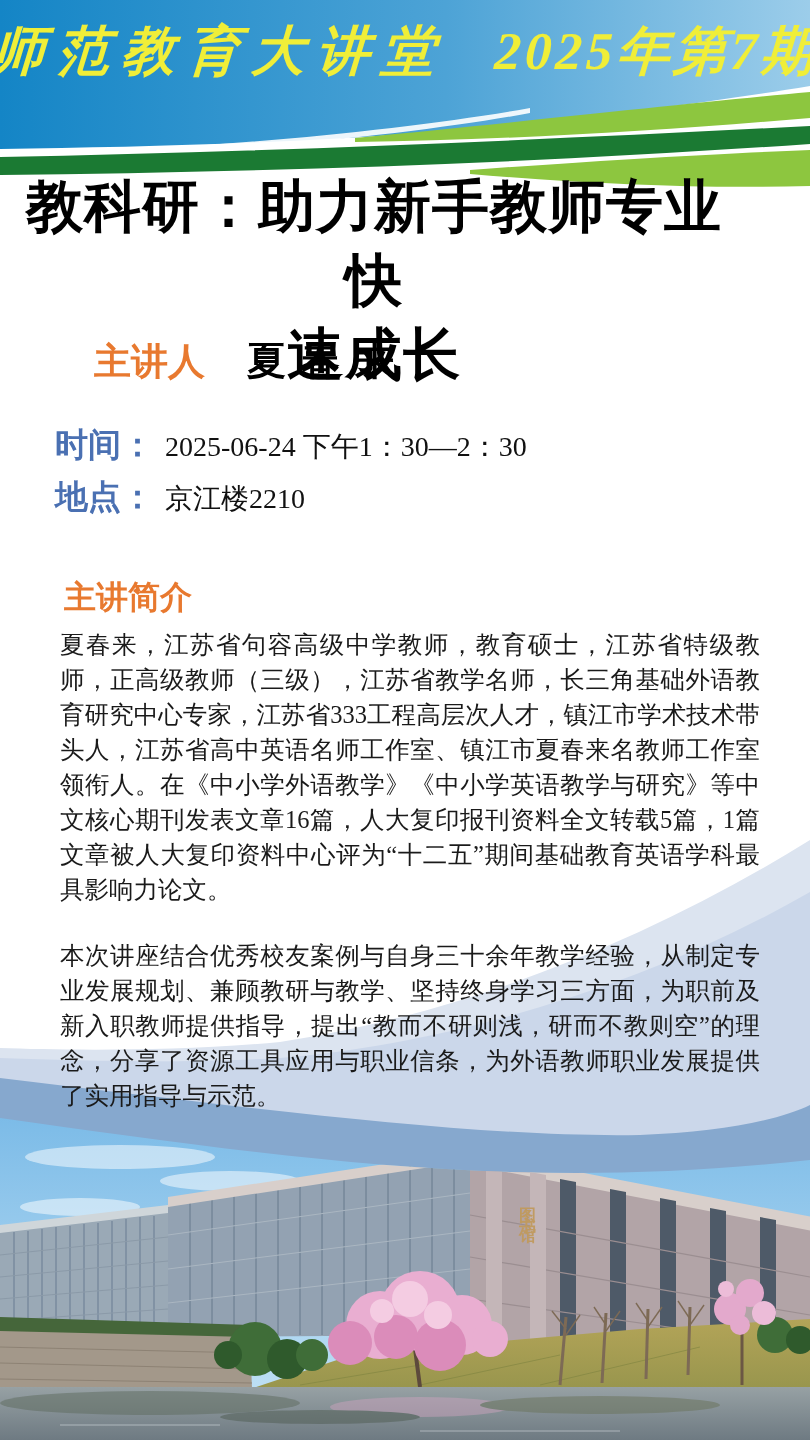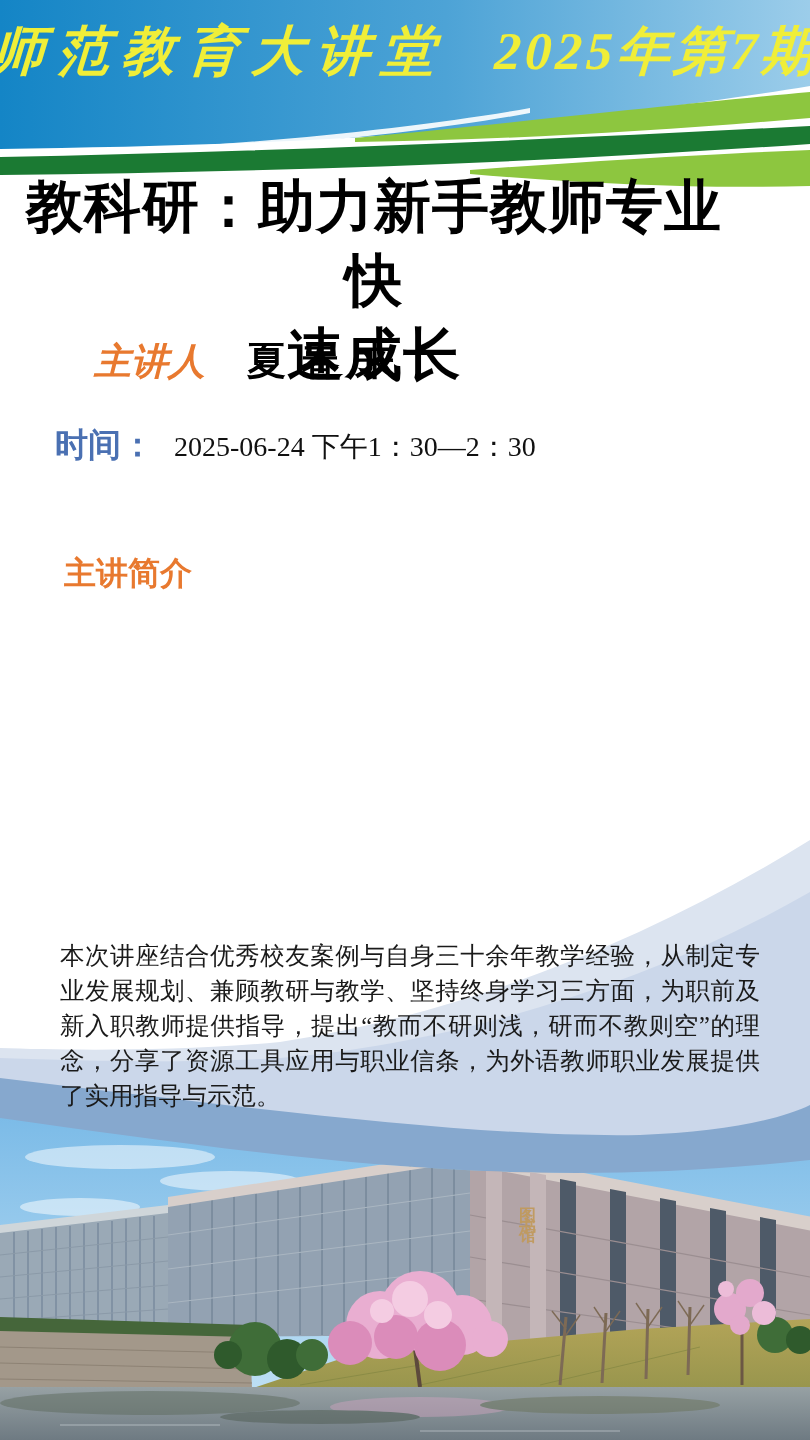--- a/index.html
+++ b/index.html
@@ -27,44 +27,43 @@
     position:absolute;top:170px;left:0;width:748px;z-index:5;
     text-align:center;color:#000;font-weight:900;
     font-size:57px;line-height:74px;letter-spacing:1px;
   }
 
   
   .speaker-row{position:absolute;top:334px;left:94px;z-index:5;display:flex;align-items:baseline;}
   .speaker-label{
     color:#e8792f;font-weight:bold;font-size:37px;
     font-family:"Liberation Sans","DejaVu Sans",sans-serif;
-    font-style:italic;
   }
   .speaker-name{
     color:#000;font-weight:bold;font-size:39px;letter-spacing:15px;margin-left:42px;
   }
 
   
   .info-list{position:absolute;top:426px;left:55px;z-index:5;}
   .info-row{line-height:39px;margin-bottom:8px;white-space:nowrap;}
   .info-label{color:#4a70b2;font-weight:bold;font-size:33px;}
-  .info-value{color:#111;font-size:28px;margin-left:16px;}
+  .info-value{color:#111;font-size:28px;margin-left:7px;}
 
   
   .section-heading{
     position:absolute;left:64px;z-index:5;
     color:#e8792f;font-weight:bold;font-size:32px;
     font-family:"Liberation Sans","DejaVu Sans",sans-serif;
   }
   .section-body{
     position:absolute;left:60px;width:700px;z-index:5;
     color:#1a1a1a;font-size:24.5px;line-height:35px;
     text-align:justify;text-justify:inter-ideograph;
   }
-  .heading-speaker{top:552px;}
+  .heading-speaker{top:576px;}
   .body-speaker{top:627px;}
   .heading-content{top:891px;}
   .body-content{top:938px;}
 
   
   .bottom-waves{position:absolute;top:820px;left:0;z-index:2;}
   .campus-photo{position:absolute;top:1085px;left:0;z-index:3;}
   .building-sign{
     position:absolute;top:1194px;left:516px;z-index:4;
     writing-mode:vertical-rl;color:#c09a5e;font-weight:bold;
@@ -104,23 +103,28 @@
   <div class="speaker-row">
     <span class="speaker-label">主讲人</span>
     <span class="speaker-name">夏春来</span>
   </div>
 
   <div class="info-list">
     <div class="info-row">
       <span class="info-label">时间：</span>
       <span class="info-value">2025-06-24  下午1：30—2：30</span>
     </div>
+    <div class="info-row">
+      <span class="info-label">地点：</span>
+      <span class="info-value">京江楼2210</span>
+    </div>
   </div>
 
   <div class="section-heading heading-speaker">主讲简介</div>
+  <div class="section-body body-speaker">夏春来，江苏省句容高级中学教师，教育硕士，江苏省特级教师，正高级教师（三级），江苏省教学名师，长三角基础外语教育研究中心专家，江苏省333工程高层次人才，镇江市学术技术带头人，江苏省高中英语名师工作室、镇江市夏春来名教师工作室领衔人。在《中小学外语教学》《中小学英语教学与研究》等中文核心期刊发表文章16篇，人大复印报刊资料全文转载5篇，1篇文章被人大复印资料中心评为“十二五”期间基础教育英语学科最具影响力论文。</div>
 
   <div class="section-body body-content">本次讲座结合优秀校友案例与自身三十余年教学经验，从制定专业发展规划、兼顾教研与教学、坚持终身学习三方面，为职前及新入职教师提供指导，提出“教而不研则浅，研而不教则空”的理念，分享了资源工具应用与职业信条，为外语教师职业发展提供了实用指导与示范。</div>
 
   <svg class="bottom-waves" width="810" height="620" viewBox="0 0 810 620">
     <path d="M810,20 C650,120 460,195 280,222 C170,232 60,230 0,228 L0,620 L810,620 Z" fill="#dce4f0"></path>
     <path d="M810,72 C640,170 440,225 280,238 C170,244 60,240 0,238 L0,620 L810,620 Z" fill="#cbd7ea"></path>
     <path d="M0,258 C250,288 480,318 640,315 C720,312 780,300 810,285 L810,620 L0,620 Z" fill="#86a8ce"></path>
   </svg>
 
   <svg class="campus-photo" width="810" height="355" viewBox="0 0 810 355">

